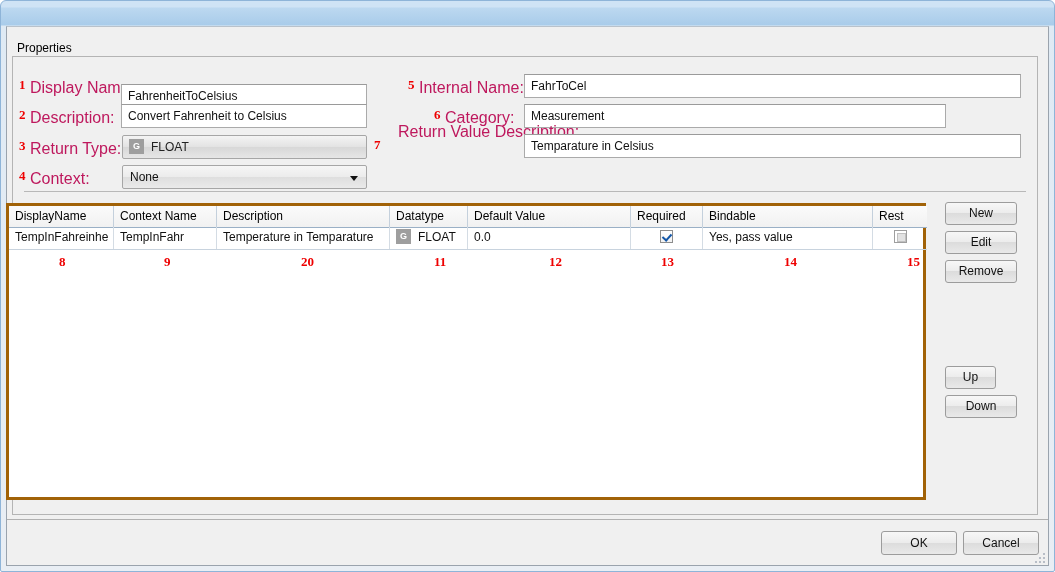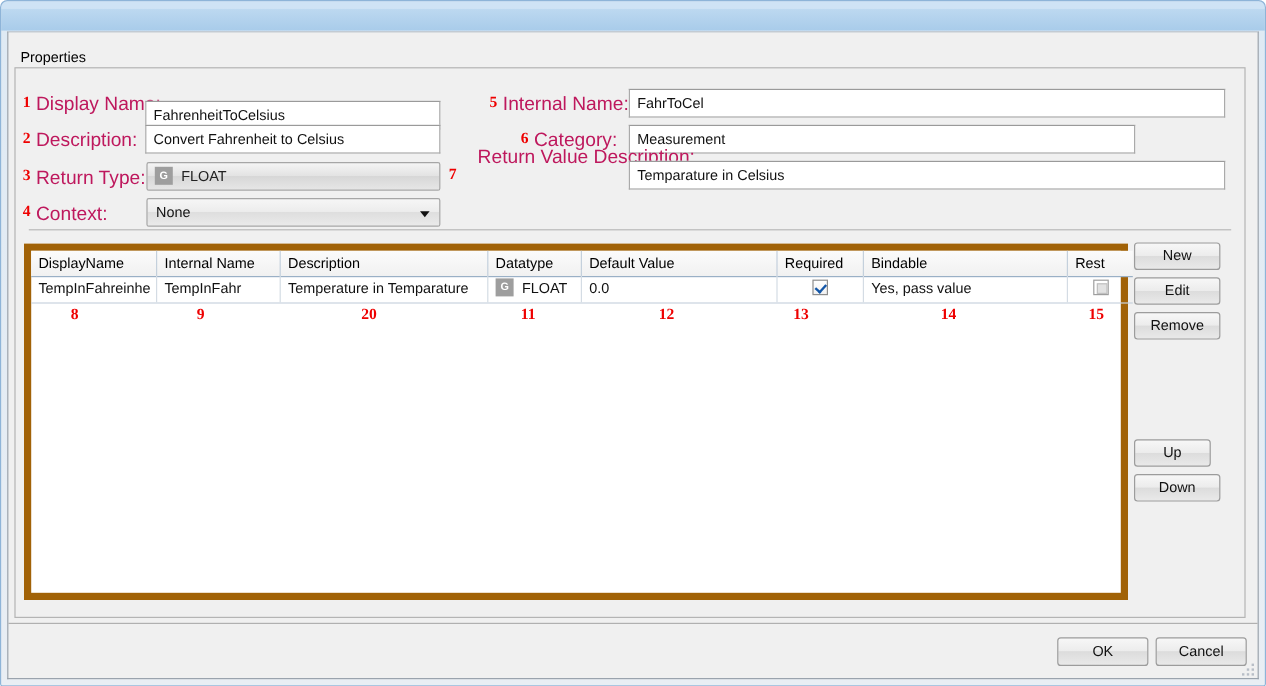--- a/index.html
+++ b/index.html
@@ -182,25 +182,25 @@
   .sep {
     position: absolute;
     left: 24px; top: 191px;
     width: 1002px; height: 1px;
     background: #b8b8b8;
   }
 
   
   .table-wrap {
     position: absolute;
-    left: 20px; top: 203px;
+    left: 6px; top: 203px;
     width: 920px; height: 297px;
     box-sizing: border-box;
     background: #ffffff;
-    border: 6px solid #a16207;
+    border: 3px solid #a16207;
     text-decoration: underline;
   }
   .thead {
     position: absolute;
     left: 0; top: 0;
     width: 918px; height: 21px;
     background: linear-gradient(to bottom, #fbfbfb 0%, #f1f1f1 100%);
     border-bottom: 1px solid #9ab0c6;
   }
   .th {
@@ -350,21 +350,21 @@
   <div class="combo" style="left:122px; top:165px; width:245px;">
     <span>None</span>
     <span class="combo-arrow"></span>
   </div>
 
   <div class="sep"></div>
 
   <div class="table-wrap">
     <div class="thead">
       <div class="th" style="left:0px;   width:105px;">DisplayName</div>
-      <div class="th" style="left:105px; width:103px;">Internal Name</div>
+      <div class="th" style="left:105px; width:103px;">Context Name</div>
       <div class="th" style="left:208px; width:173px;">Description</div>
       <div class="th" style="left:381px; width:78px;">Datatype</div>
       <div class="th" style="left:459px; width:163px;">Default Value</div>
       <div class="th" style="left:622px; width:72px;">Required</div>
       <div class="th" style="left:694px; width:170px;">Bindable</div>
       <div class="th last" style="left:864px; width:54px;">Rest</div>
     </div>
 
     <div class="trow">
       <div class="td" style="left:0px;   width:105px;">TempInFahreinhe</div>
@@ -389,21 +389,21 @@
   <div class="num" style="left:301px; top:254px;">20</div>
   <div class="num" style="left:434px; top:254px;">11</div>
   <div class="num" style="left:549px; top:254px;">12</div>
   <div class="num" style="left:661px; top:254px;">13</div>
   <div class="num" style="left:784px; top:254px;">14</div>
   <div class="num" style="left:907px; top:254px;">15</div>
 
   <div class="btn" style="left:945px; top:202px; width:72px;">New</div>
   <div class="btn" style="left:945px; top:231px; width:72px;">Edit</div>
   <div class="btn" style="left:945px; top:260px; width:72px;">Remove</div>
-  <div class="btn" style="left:945px; top:366px; width:64px;">Up</div>
+  <div class="btn" style="left:945px; top:366px; width:51px;">Up</div>
   <div class="btn" style="left:945px; top:395px; width:72px;">Down</div>
 
   <div class="footer-sep"></div>
   <div class="btn" style="left:881px; top:531px; width:76px; height:24px; line-height:22px;">OK</div>
   <div class="btn" style="left:963px; top:531px; width:76px; height:24px; line-height:22px;">Cancel</div>
 
   <div class="grip">
     <i style="left:9px;top:0px;"></i>
       <i style="left:5px;top:4px;"></i>
       <i style="left:9px;top:4px;"></i>

